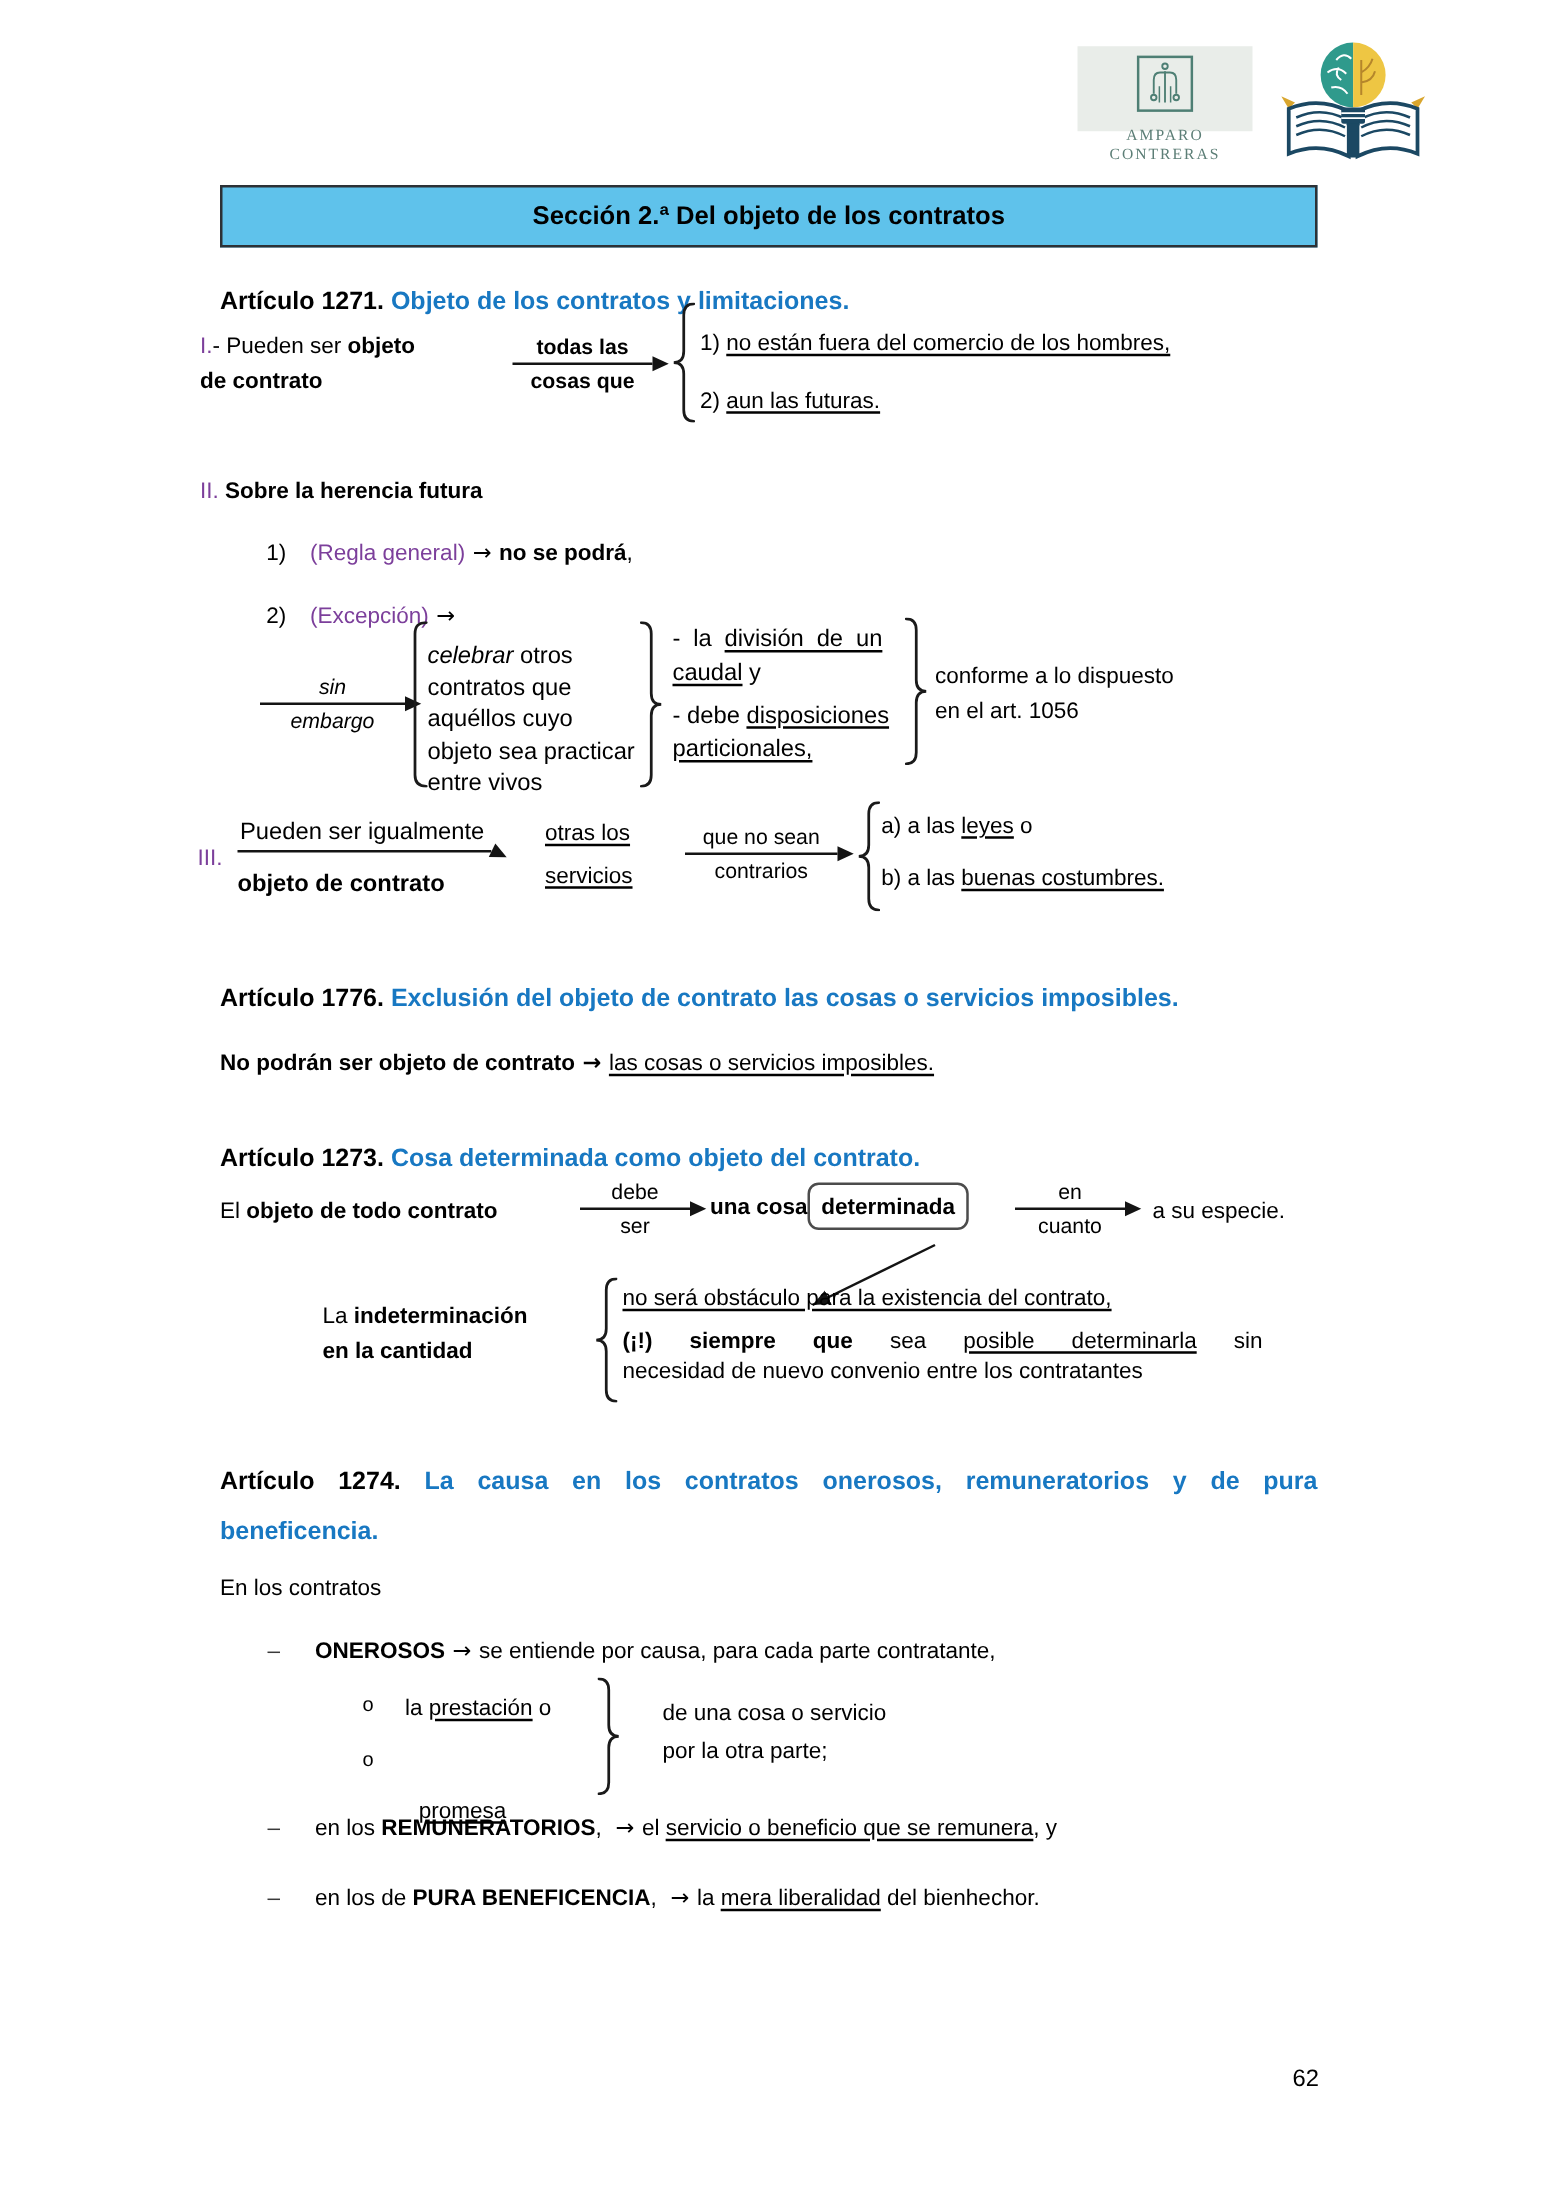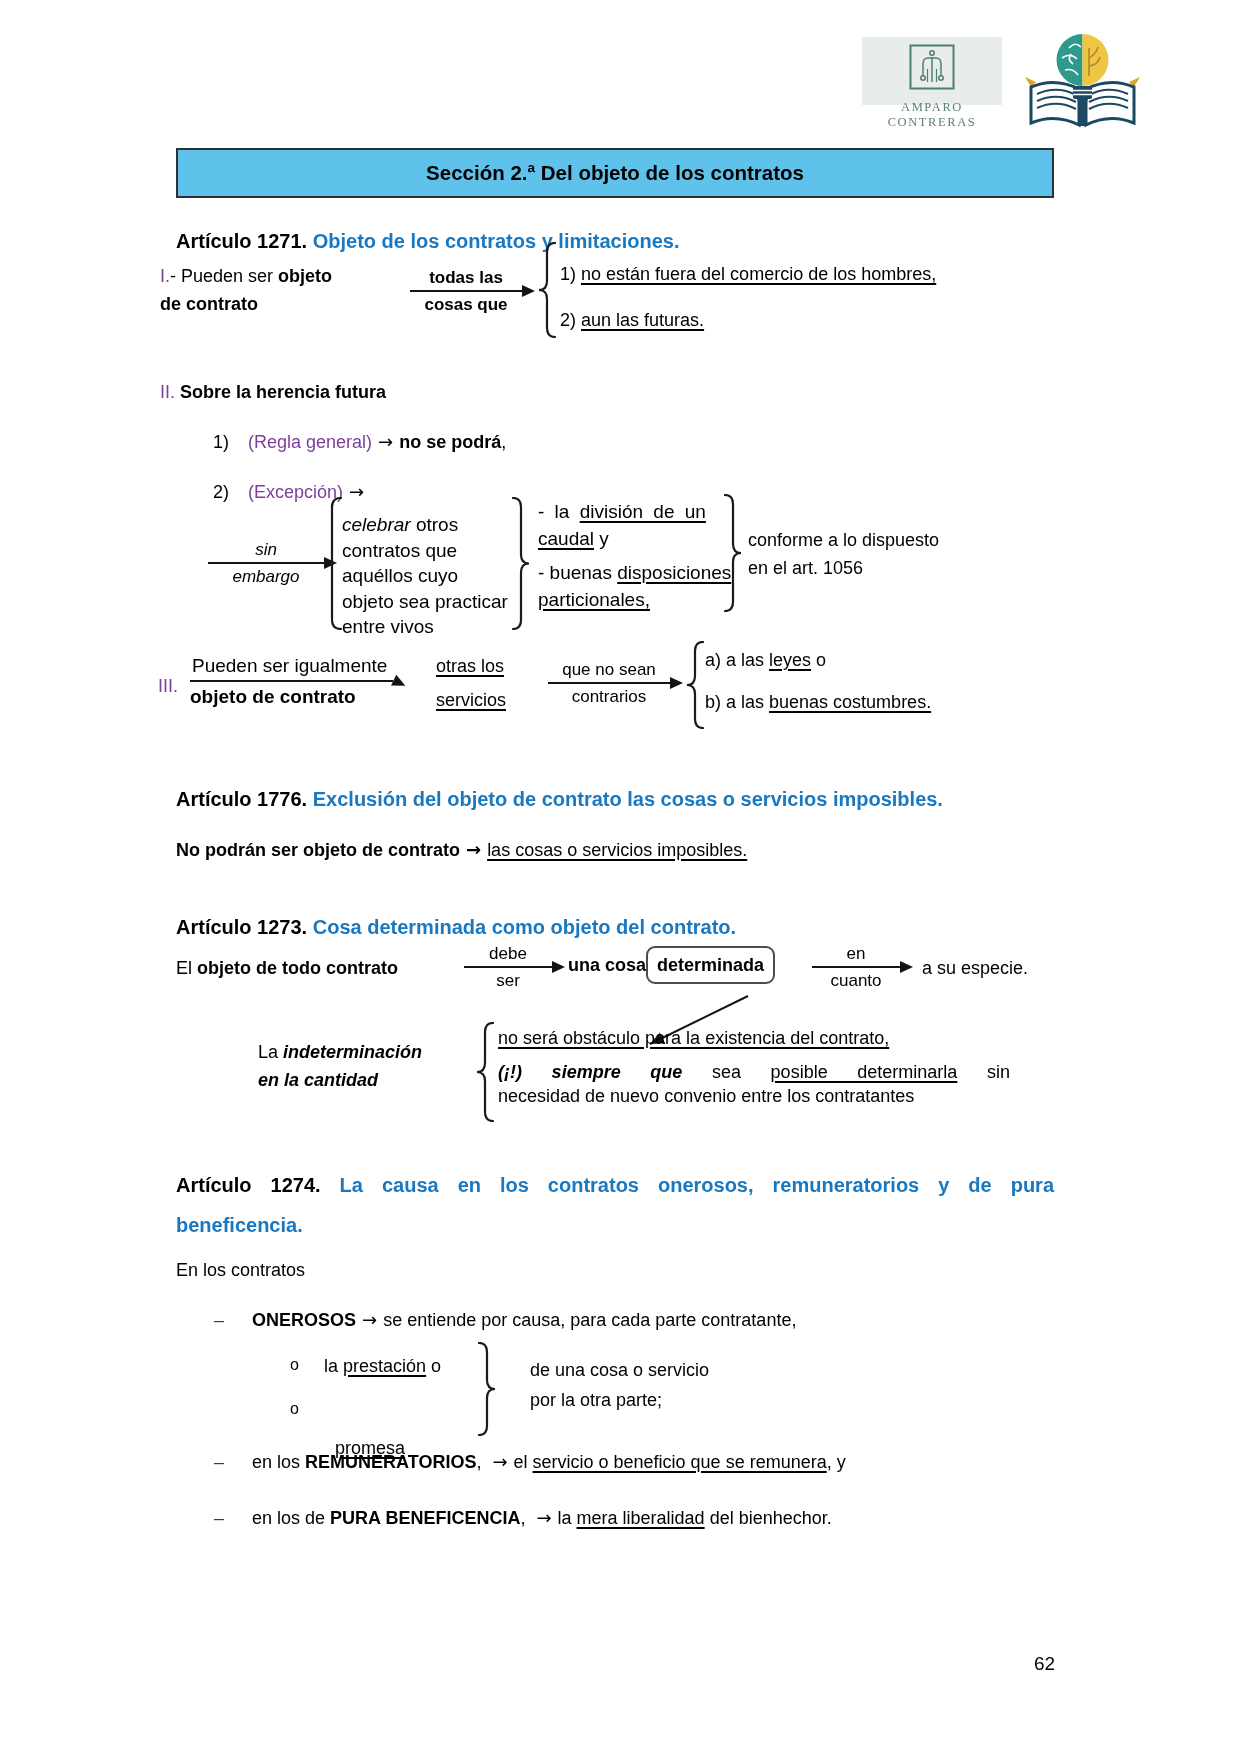--- a/index.html
+++ b/index.html
@@ -3,21 +3,21 @@
 <meta charset="utf-8">
 <style>
   html,body{margin:0;padding:0;background:#fff;}
   .page{position:relative;width:1240px;height:1755px;background:#fff;overflow:hidden;
         font-family:"Liberation Sans","DejaVu Sans",sans-serif;color:#000;}
   .abs{position:absolute;}
   .t20{font-size:18px;line-height:24px;}
   .t19{font-size:19px;line-height:24px;}
   .b{font-weight:bold;}
   .i{font-style:italic;}
-  .bi{font-weight:bold;font-style:italic;}
+  .bi{font-weight:bold;}
   .u{text-decoration:underline;text-decoration-thickness:1.6px;text-underline-offset:3px;}
   .purple{color:var(--purple,#7c3f9b);}
   .blue{color:var(--heading-blue,#1878c2);}
   .h{font-size:20px;line-height:26px;font-weight:bold;}
   .nw{white-space:nowrap;}
   .center{text-align:left;}
   .justify{text-align:justify;text-align-last:justify;}
   .banner{background:var(--banner-bg,#5fc2eb);border:2px solid #2c3136;
           text-align:center;font-weight:bold;font-size:20.5px;line-height:46px;}
   .arrowglyph{font-family:"DejaVu Sans",sans-serif;margin:0 6px;}
@@ -144,38 +144,38 @@
     <div class="nw">entre vivos</div>
   </div>
 
   <svg class="brace abs" style="left:512px;top:497px;" viewBox="0 0 18 133" width="18" height="133">
       <path d="M1 1 Q9 1 9 10 L9 57.5 Q9 66.5 17 66.5 Q9 66.5 9 75.5 L9 123 Q9 132 1 132" fill="none" stroke="#1a1a1a" stroke-width="2.2" stroke-linecap="round"></path>
     </svg>
 
   <div class="abs t19" style="left:538px;top:498px;width:184px;line-height:27px;">
     <div class="nw" style="word-spacing:5px;"><span>- la </span><span class="u">división de un</span></div>
     <div class="nw"><span class="u">caudal</span><span> y</span></div>
-    <div class="nw" style="margin-top:7px;"><span>- buenas </span><span class="u">disposiciones</span></div>
+    <div class="nw" style="margin-top:7px;"><span>- debe </span><span class="u">disposiciones</span></div>
     <div class="nw"><span class="u">particionales,</span></div>
   </div>
 
   <svg class="brace abs" style="left:724px;top:494px;" viewBox="0 0 18 118" width="18" height="118">
       <path d="M1 1 Q9 1 9 10 L9 50 Q9 59 17 59 Q9 59 9 68 L9 108 Q9 117 1 117" fill="none" stroke="#1a1a1a" stroke-width="2.2" stroke-linecap="round"></path>
     </svg>
 
   <div class="abs t20 center" style="left:748px;top:526px;width:228px;line-height:28px;">
     <div class="nw">conforme a lo dispuesto</div>
     <div class="nw">en el art. 1056</div>
   </div>
 
   <div class="abs t20 purple" style="left:158px;top:674px;">III.</div>
 
   <div class="abs t19" style="left:190px;top:654px;width:214px;">
     <div class="uline-arrow nw">Pueden ser igualmente</div>
-    <div class="b center nw" style="margin-top:3px;">objeto de contrato</div>
+    <div class="b center nw" style="margin-top:14px;">objeto de contrato</div>
   </div>
 
   <div class="abs t20 center" style="left:436px;top:654px;width:96px;">
     <div class="u nw">otras los</div>
     <div class="u nw" style="margin-top:10px;">servicios</div>
   </div>
 
   <div class="abs harrow plain" style="left:548px;top:660px;width:122px;">
     <div>que no sean</div>
     <div class="shaft"></div>

